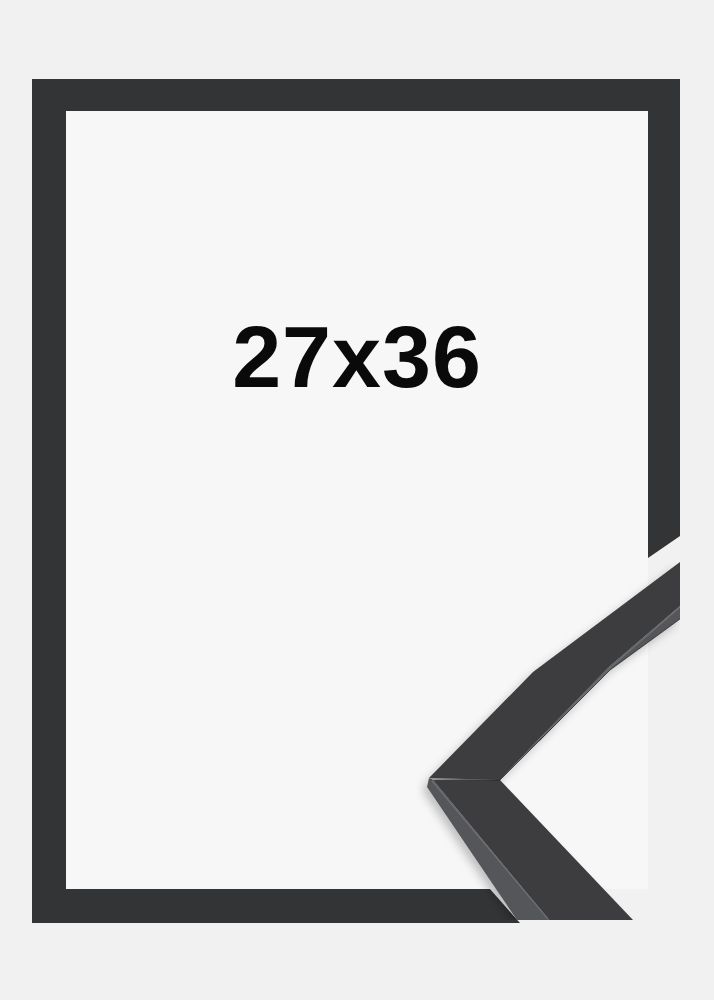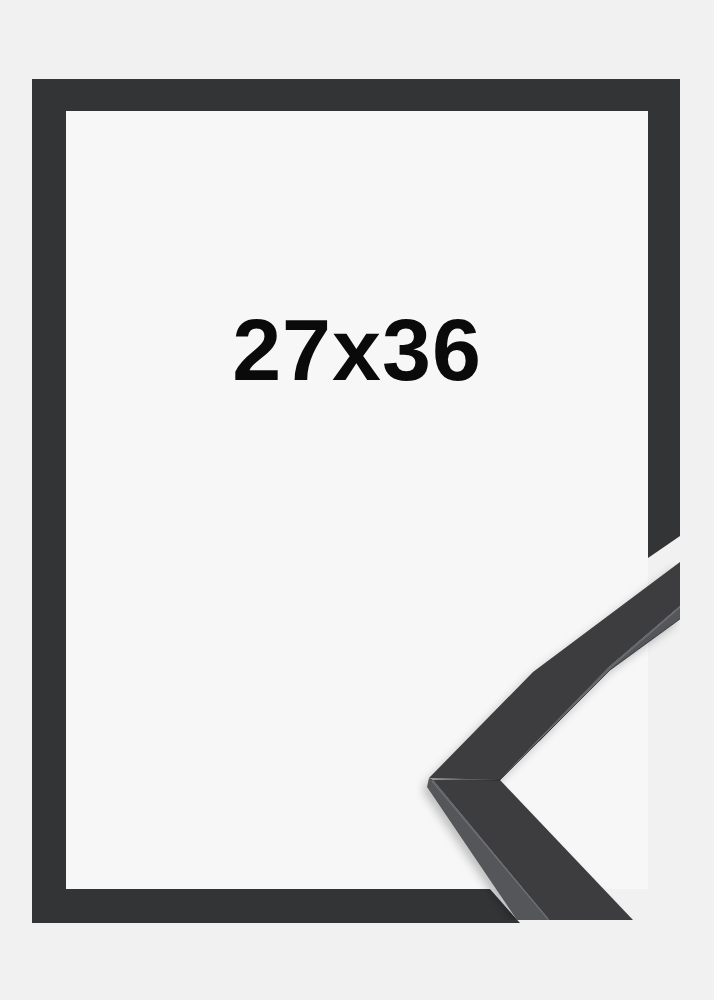--- a/index.html
+++ b/index.html
@@ -17,21 +17,21 @@
   }
   .stage svg {
     position: absolute;
     left: 0; top: 0;
     width: 714px; height: 1000px;
     display: block;
   }
   .size-label {
     position: absolute;
     left: 66px;
-    top: 306px;
+    top: 313px;
     width: 582px;
     line-height: 88px;
     font-size: 88px;
     font-weight: 700;
     letter-spacing: 1px;
     text-align: center;
     color: #0a0a0a;
     user-select: none;
   }
   .miter-seam {

